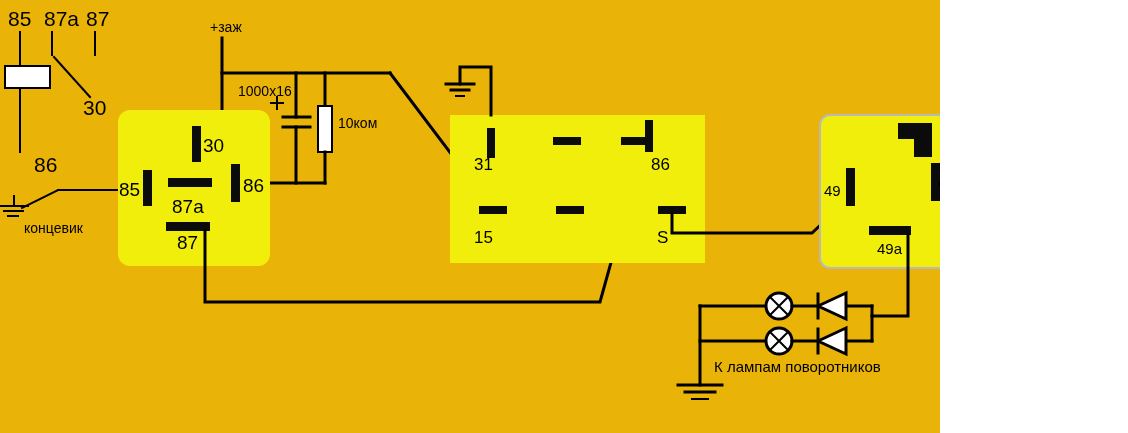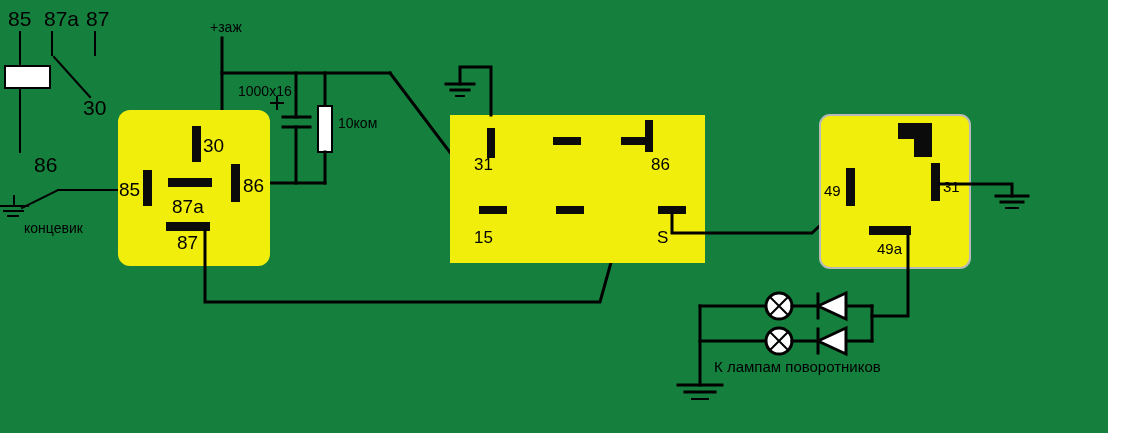--- a/index.html
+++ b/index.html
@@ -1,16 +1,16 @@
 <!DOCTYPE html>
 <html><head>
 <meta charset="utf-8">
 <style>
   html,body{margin:0;padding:0;background:#ffffff;}
-  .stage{position:relative;width:1108px;height:433px;background:#15803d;overflow:hidden;}
+  .stage{position:relative;width:940px;height:433px;background:#eab308;overflow:hidden;}
   svg{display:block;}
   .wire{stroke:#000;stroke-width:3;fill:none;stroke-linecap:square;stroke-linejoin:miter;}
   .wire2{stroke:#000;stroke-width:2;fill:none;stroke-linecap:square;}
   .pin{fill:#0b0b0b;stroke:none;}
   .sym{stroke:#000;stroke-width:2;fill:#ffffff;}
   .sym3{stroke:#000;stroke-width:3;fill:#ffffff;}
   text{font-family:"Liberation Sans","DejaVu Sans",sans-serif;fill:#000;}
   .t21{font-size:21px;}
   .t19{font-size:19px;}
   .t17{font-size:17px;}

